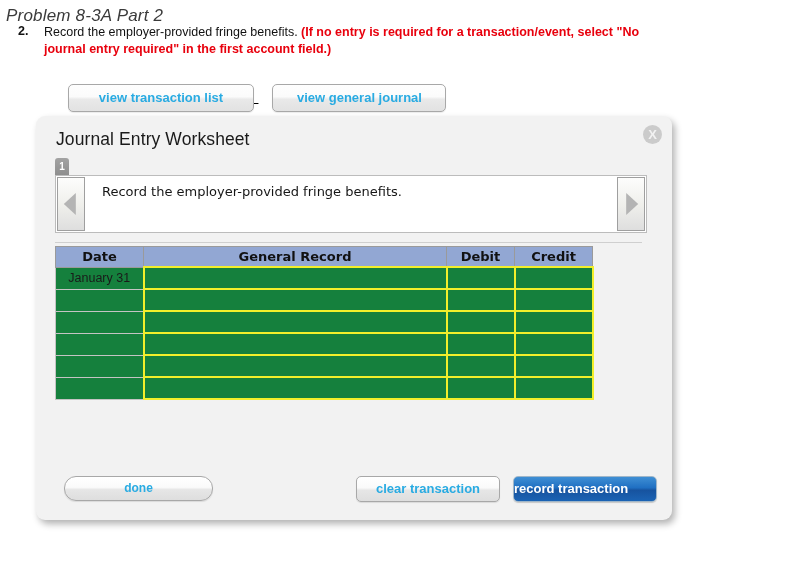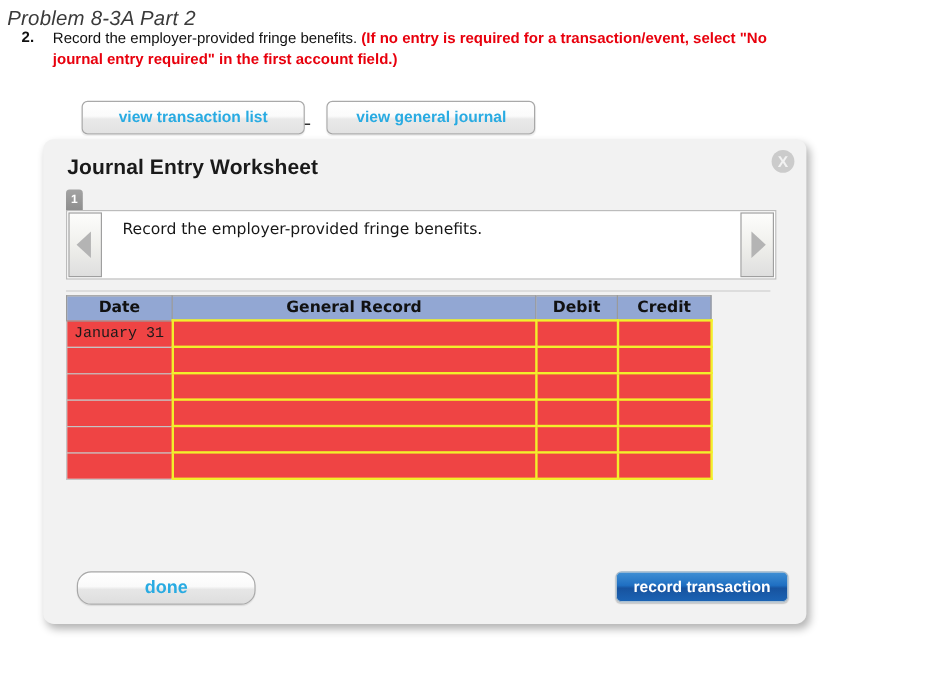--- a/index.html
+++ b/index.html
@@ -83,21 +83,21 @@
     height: 404px;
     background: #f2f2f2;
     border-radius: 9px;
     box-shadow: 3px 4px 7px rgba(0,0,0,0.30);
   }
   .dialog-title {
     position: absolute;
     left: 20px;
     top: 13px;
     font-size: 17.5px;
-    font-weight: bold;
+    font-weight: normal;
     color: #1a1a1a;
     letter-spacing: 0.1px;
   }
   .close-icon {
     position: absolute;
     right: 10px;
     top: 9px;
     width: 19px;
     height: 19px;
     border-radius: 50%;
@@ -202,26 +202,26 @@
     color: #111111;
     font-size: 13px;
     font-weight: bold;
     height: 19px;
     padding: 0;
     text-align: center;
     font-family: "DejaVu Sans", sans-serif;
   }
   .journal-table td {
     border: 1px solid #c4c4c4;
-    background: #ef4444;
+    background: #15803d;
     height: 20px;
     padding: 0 4px;
     font-size: 12.5px;
     color: #1a1a1a;
-    font-family: Liberation Mono, monospace;
+    font-family: Liberation Sans, sans-serif;
   }
   .journal-table td.field {
     border: 2px solid #f2ef2b;
     cursor: text;
   }
   .journal-table td.date-cell {
     text-align: center;
   }
   .col-date    { width: 88px; }
   .col-journal { width: 303px; }
@@ -240,21 +240,21 @@
   .btn-done {
     position: absolute;
     left: 28px;
     top: 360px;
     width: 147px;
     border: 1px solid #a8a8a8;
     border-radius: 12px;
     background: linear-gradient(to bottom, #ffffff 0%, #fafafa 45%, #e6e6e6 55%, #dedede 100%);
     color: #29abe2;
     font-weight: bold;
-    font-size: 15px;
+    font-size: 12px;
     text-align: center;
     padding: 4px 0 5px 0;
     cursor: pointer;
     box-shadow: 0 1px 1px rgba(0,0,0,0.10);
     user-select: none;
   }
   .btn-clear {
     position: absolute;
     left: 320px;
     top: 360px;
@@ -275,21 +275,20 @@
     position: absolute;
     left: 477px;
     top: 360px;
     width: 142px;
     border: 1px solid #9fb6c9;
     border-radius: 5px;
     background: linear-gradient(to bottom, #3f8fd4 0%, #1f6fc2 45%, #17539f 55%, #1b63b4 100%);
     color: #ffffff;
     font-weight: bold;
     font-size: 13px;
-    text-align: center;
     padding: 4px 0 5px 0;
     cursor: pointer;
     box-shadow: 0 1px 1px rgba(0,0,0,0.18);
     user-select: none;
   }
 </style>
 </head>
 <body>
 
 <div class="problem-title">Problem 8-3A Part 2</div>
@@ -375,15 +374,16 @@
         <td class="date-cell"></td>
         <td class="field"></td>
         <td class="field"></td>
         <td class="field"></td>
       </tr>
     </tbody>
   </table>
 
 
   <div class="btn-done">done</div>
+  <div class="btn-clear">clear transaction</div>
   <div class="btn-record">record transaction</div>
 
 </div>
 
 </body></html>

